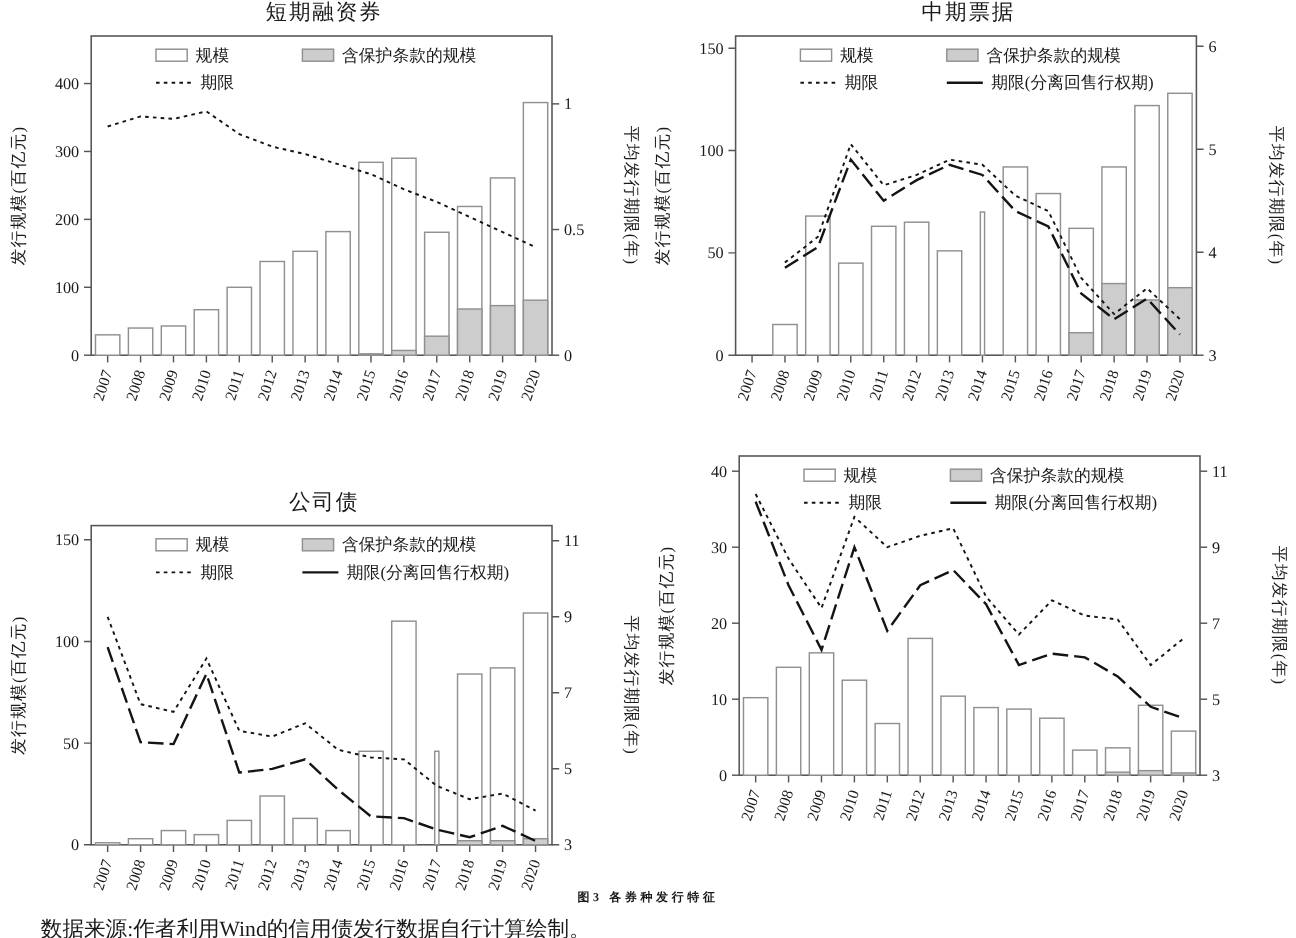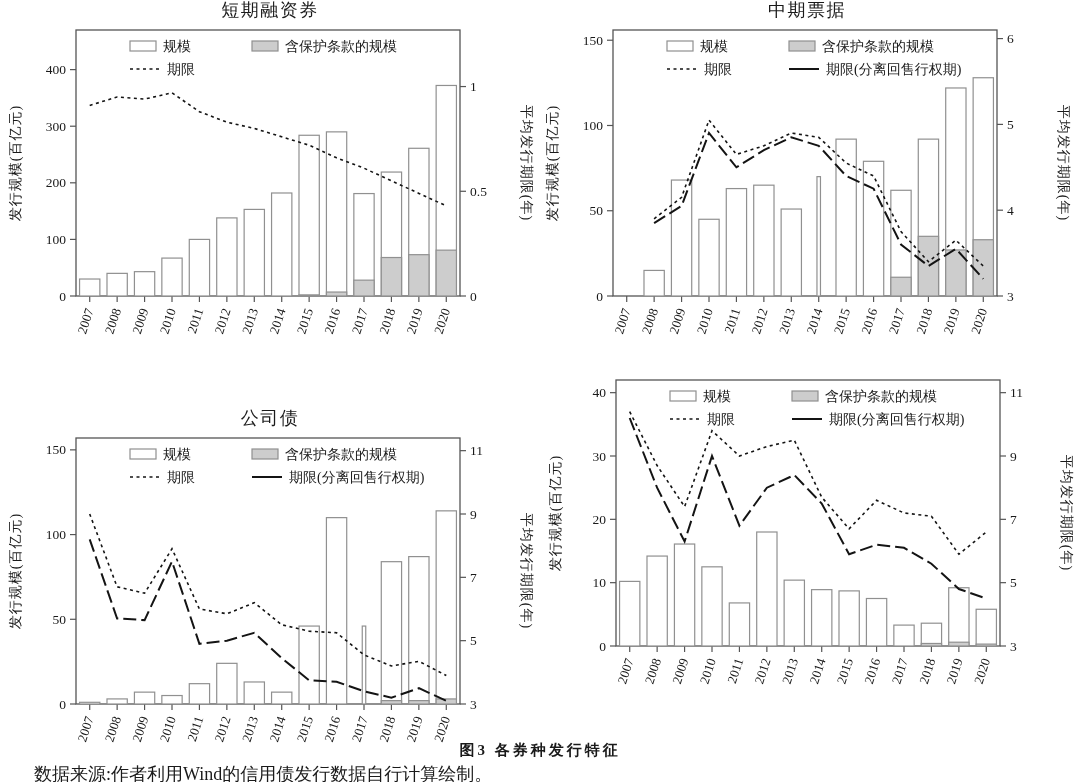--- a/index.html
+++ b/index.html
@@ -8,21 +8,21 @@
   .panel{position:absolute;width:540px;height:370px;}
   #panel-0{left:0;top:0;} #panel-1{left:524px;top:0;margin-left:13px;}
   #panel-2{left:0;top:370px;margin-top:38px;} #panel-3{left:540px;top:370px;}
   .chart-title{height:20px;line-height:20px;text-align:center;font-size:18px;letter-spacing:1.5px;}
   svg{display:block;}
   text.tick{font-family:"Liberation Serif","DejaVu Serif",serif;font-size:13.5px;fill:#1a1a1a;}
   text.year{font-family:"Liberation Serif","DejaVu Serif",serif;font-size:13px;fill:#1a1a1a;}
   text.axlab{font-family:"Liberation Serif","DejaVu Serif",serif;font-size:14px;fill:#1a1a1a;letter-spacing:1px;}
   text.lg{font-family:"Liberation Serif","DejaVu Serif",serif;font-size:14px;fill:#1a1a1a;}
   .caption{position:absolute;top:741px;left:0;width:100%;text-align:center;
-           font-size:15px;font-weight:bold;letter-spacing:3px;}
+           font-size:10px;font-weight:bold;letter-spacing:3px;}
   .source{position:absolute;top:762px;left:34px;font-size:18px;}
 </style>
 </head>
 <body>
 
 <div class="figure">
 
   <div class="panel" id="panel-0">
     <div class="chart-title">短期融资券</div>
     <svg width="540" height="350" viewBox="0 0 540 350">

